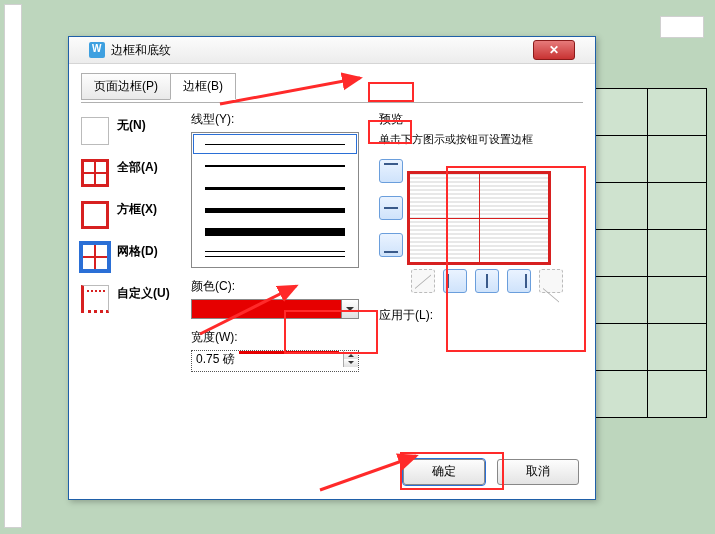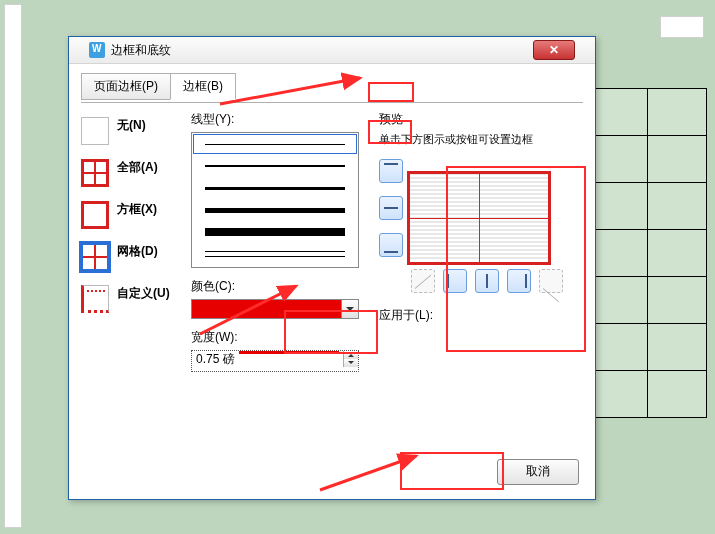--- a/index.html
+++ b/index.html
@@ -504,20 +504,21 @@
         </div>
 
         <div class="apply-row">
           <div class="label">应用于(L):</div>
         </div>
       </div>
     </div>
   </div>
 
   <div class="btn-row">
+    <div class="btn primary">确定</div>
     <div class="btn">取消</div>
   </div>
 </div>
 
 <div class="anno" style="left:368px; top:120px; width:44px; height:24px;"></div>
 <div class="anno" style="left:446px; top:166px; width:140px; height:186px;"></div>
 <div class="anno" style="left:284px; top:310px; width:94px; height:44px;"></div>
 <div class="anno" style="left:400px; top:452px; width:104px; height:38px;"></div>
 <div class="anno" style="left:368px; top:82px; width:46px; height:20px;"></div>
 

